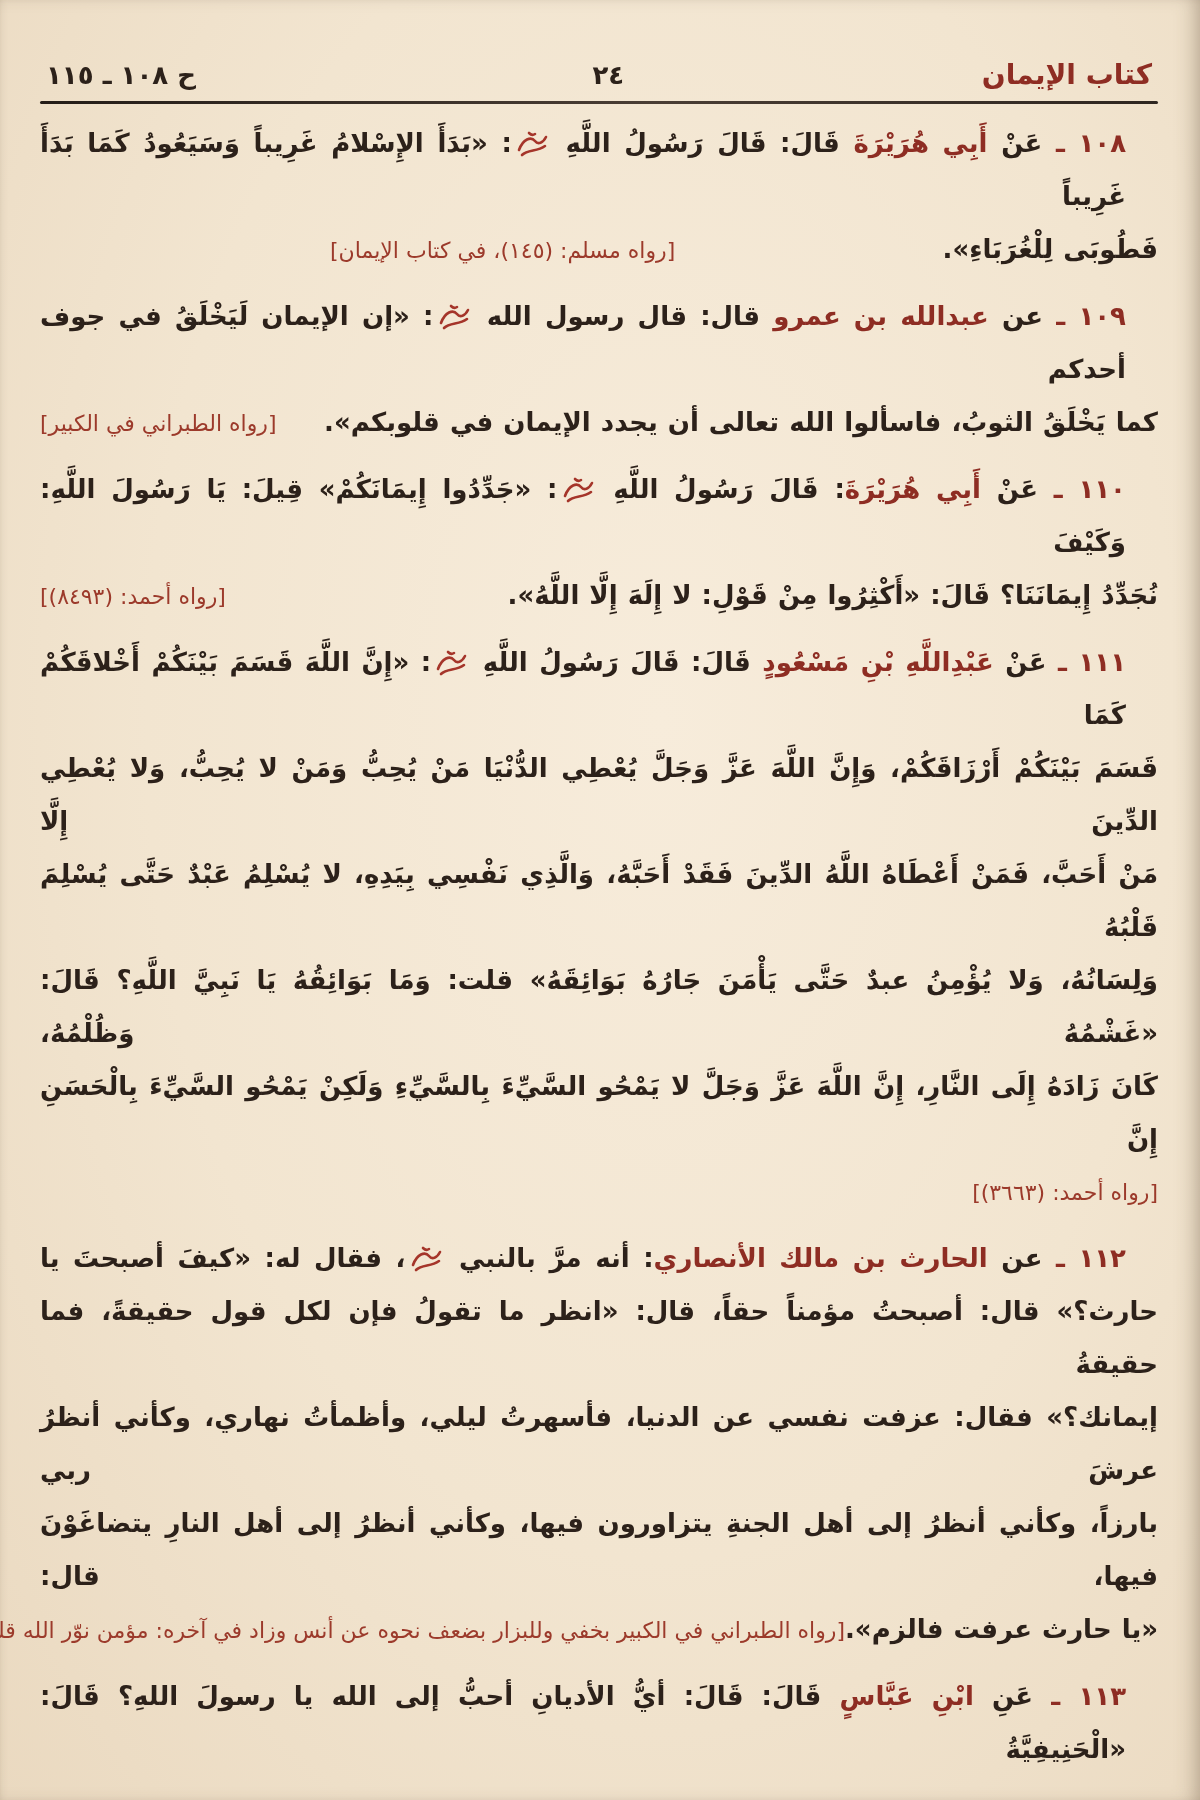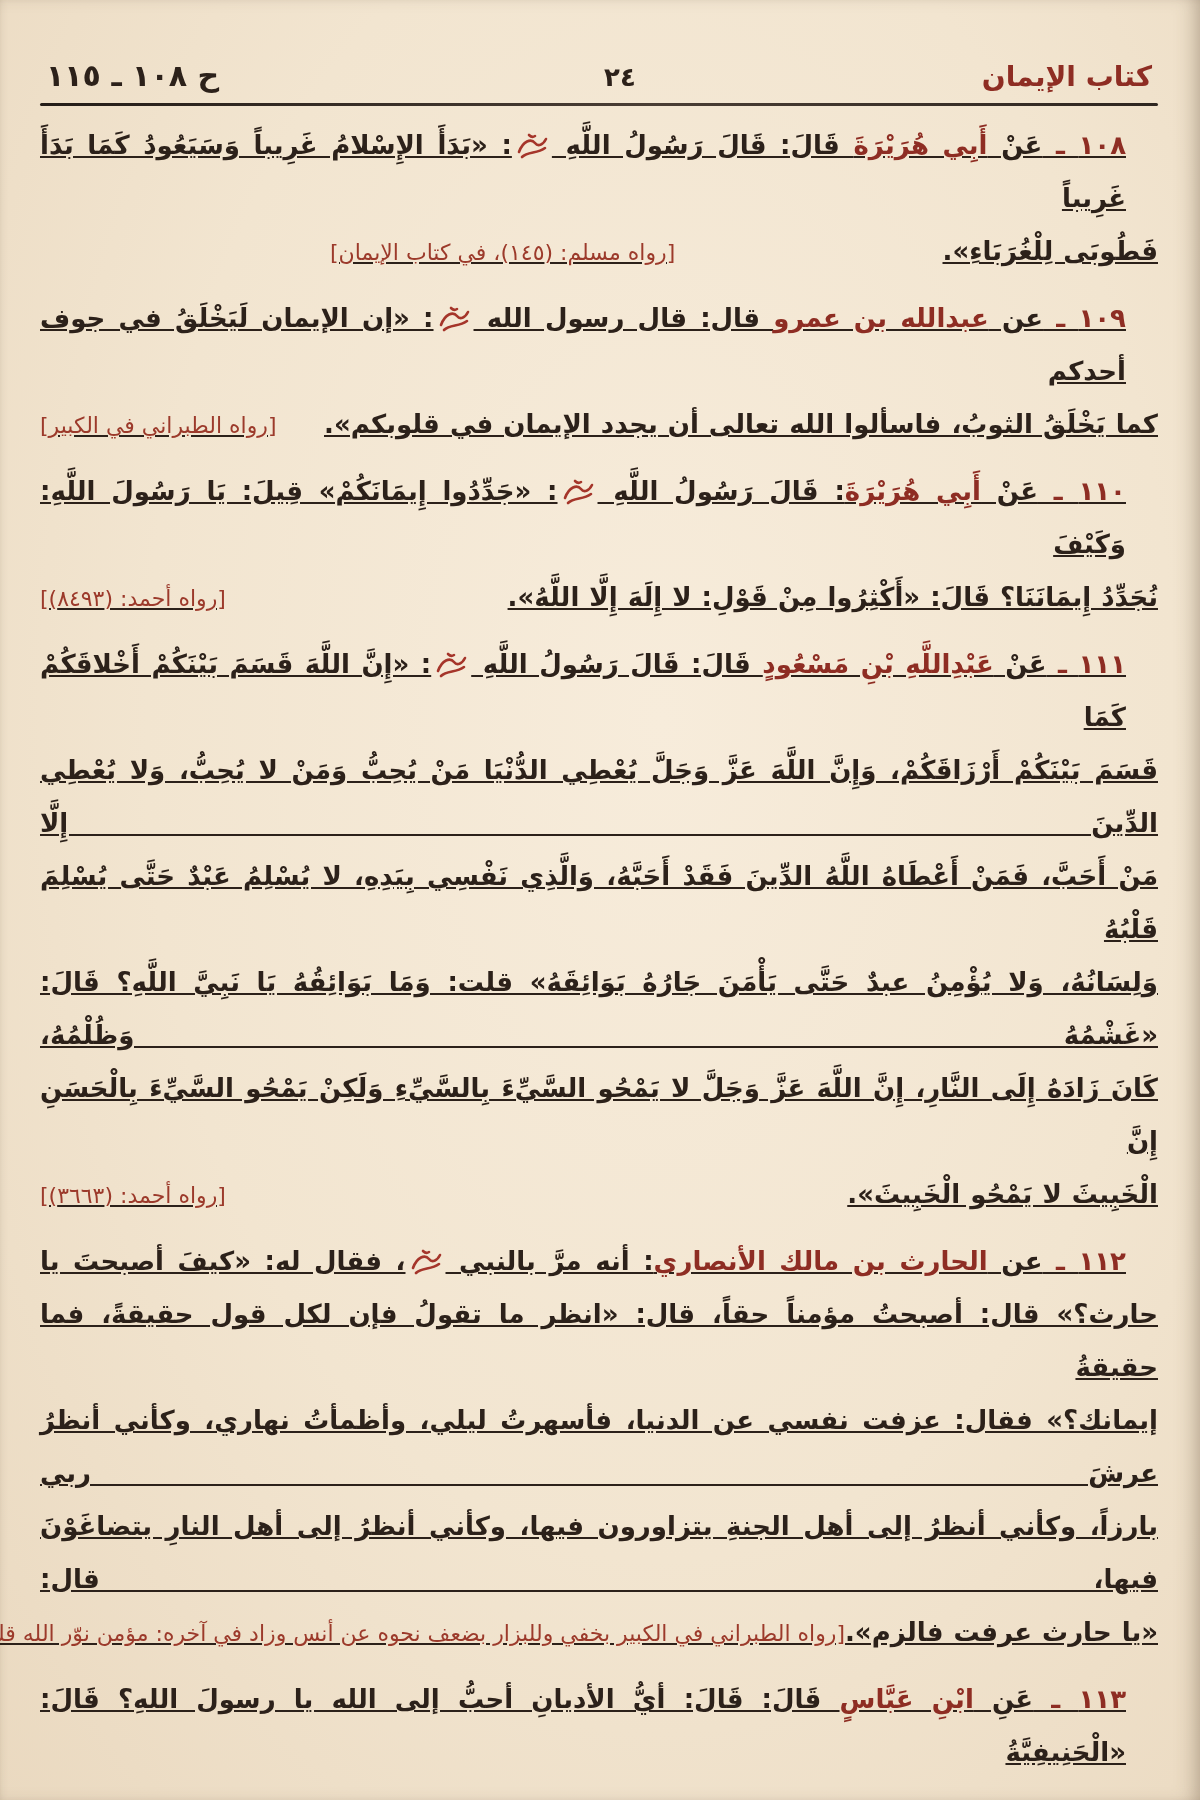--- a/index.html
+++ b/index.html
@@ -15,26 +15,26 @@
     padding:58px 42px 0 40px;
     overflow:hidden;
     direction:rtl;
     font-family:"DejaVu Sans", sans-serif;
     color:#2c211a;
   }
   
   .hdr{display:flex;justify-content:space-between;align-items:baseline;padding:0 6px;}
   .hdr .title{color:#8e2d23;font-weight:bold;font-size:28px;margin-left:21px;}
   .hdr .pnum{font-weight:bold;font-size:26px;transform:translateX(30px);}
-  .hdr .range{font-weight:bold;font-size:30px;letter-spacing:1px;}
+  .hdr .range{font-weight:bold;font-size:26px;letter-spacing:1px;}
   .rule{height:3px;margin-top:10px;border-radius:2px;
     background:linear-gradient(to left,#2e2620 0%,#4a3e35 45%,#241d18 100%);}
   
   .content{margin-top:6px;}
-  .hadith{margin-top:13px;text-decoration:underline;}
+  .hadith{margin-top:13px;}
   .line{
     font-size:26px;line-height:53px;font-weight:bold;
     text-align:justify;text-align-last:justify;
     word-spacing:1px;
   }
   .line.first{padding-right:32px;}
   .line.last{display:flex;justify-content:space-between;align-items:baseline;text-align-last:auto;}
   .line.last .lt{white-space:nowrap;}
   .num,.nar{color:#8e2d23;}
   .cite{font-size:22px;font-weight:normal;color:#9c3a2b;letter-spacing:0;word-spacing:0;white-space:nowrap;}
@@ -94,21 +94,20 @@
         <div data-name="hadith-line" class="line first"><span class="num" data-name="hadith-number">١١١ ـ </span><span class="b" data-name="hadith-text">عَنْ </span><span class="nar" data-name="narrator-name">عَبْدِاللَّهِ بْنِ مَسْعُودٍ</span><span class="b" data-name="hadith-text"> قَالَ: قَالَ رَسُولُ اللَّهِ </span><svg class="saw" data-name="pbuh-icon" width="34" height="28" viewBox="0 0 34 28" aria-hidden="true" title="ﷺ">
     <path d="M4 20 C8 9, 16 6, 20 11 C23 15, 28 13, 31 7"></path>
     <path d="M7 25 C13 19, 22 22, 30 16"></path>
     <path d="M14 3 q3 3 6 1"></path>
   </svg><span class="b" data-name="hadith-text">: «إِنَّ اللَّهَ قَسَمَ بَيْنَكُمْ أَخْلاقَكُمْ كَمَا</span></div>
         <div data-name="hadith-line" class="line full"><span class="b" data-name="hadith-text">قَسَمَ بَيْنَكُمْ أَرْزَاقَكُمْ، وَإِنَّ اللَّهَ عَزَّ وَجَلَّ يُعْطِي الدُّنْيَا مَنْ يُحِبُّ وَمَنْ لا يُحِبُّ، وَلا يُعْطِي الدِّينَ إِلَّا</span></div>
         <div data-name="hadith-line" class="line full"><span class="b" data-name="hadith-text">مَنْ أَحَبَّ، فَمَنْ أَعْطَاهُ اللَّهُ الدِّينَ فَقَدْ أَحَبَّهُ، وَالَّذِي نَفْسِي بِيَدِهِ، لا يُسْلِمُ عَبْدٌ حَتَّى يُسْلِمَ قَلْبُهُ</span></div>
         <div data-name="hadith-line" class="line full"><span class="b" data-name="hadith-text">وَلِسَانُهُ، وَلا يُؤْمِنُ عبدٌ حَتَّى يَأْمَنَ جَارُهُ بَوَائِقَهُ» قلت: وَمَا بَوَائِقُهُ يَا نَبِيَّ اللَّهِ؟ قَالَ: «غَشْمُهُ وَظُلْمُهُ،</span></div>
         <div data-name="hadith-line" class="line full"><span class="b" data-name="hadith-text">كَانَ زَادَهُ إِلَى النَّارِ، إِنَّ اللَّهَ عَزَّ وَجَلَّ لا يَمْحُو السَّيِّءَ بِالسَّيِّءِ وَلَكِنْ يَمْحُو السَّيِّءَ بِالْحَسَنِ إِنَّ</span></div>
         <div data-name="hadith-line" class="line last">
-          <span class="lt" data-name="hadith-text"><span class="b" data-name="hadith-text">الْخَبِيثَ لا يَمْحُو الْخَبِيثَ».</span></span>
           <span class="cite" data-name="citation">[رواه أحمد: (٣٦٦٣)]</span>
         </div>
       </div>
       <div class="hadith" data-name="hadith-112">
         <div data-name="hadith-line" class="line first"><span class="num" data-name="hadith-number">١١٢ ـ </span><span class="b" data-name="hadith-text">عن </span><span class="nar" data-name="narrator-name">الحارث بن مالك الأنصاري</span><span class="b" data-name="hadith-text">: أنه مرَّ بالنبي </span><svg class="saw" data-name="pbuh-icon" width="34" height="28" viewBox="0 0 34 28" aria-hidden="true" title="ﷺ">
     <path d="M4 20 C8 9, 16 6, 20 11 C23 15, 28 13, 31 7"></path>
     <path d="M7 25 C13 19, 22 22, 30 16"></path>
     <path d="M14 3 q3 3 6 1"></path>
   </svg><span class="b" data-name="hadith-text">، فقال له: «كيفَ أصبحتَ يا</span></div>
         <div data-name="hadith-line" class="line full"><span class="b" data-name="hadith-text">حارث؟» قال: أصبحتُ مؤمناً حقاً، قال: «انظر ما تقولُ فإن لكل قول حقيقةً، فما حقيقةُ</span></div>

